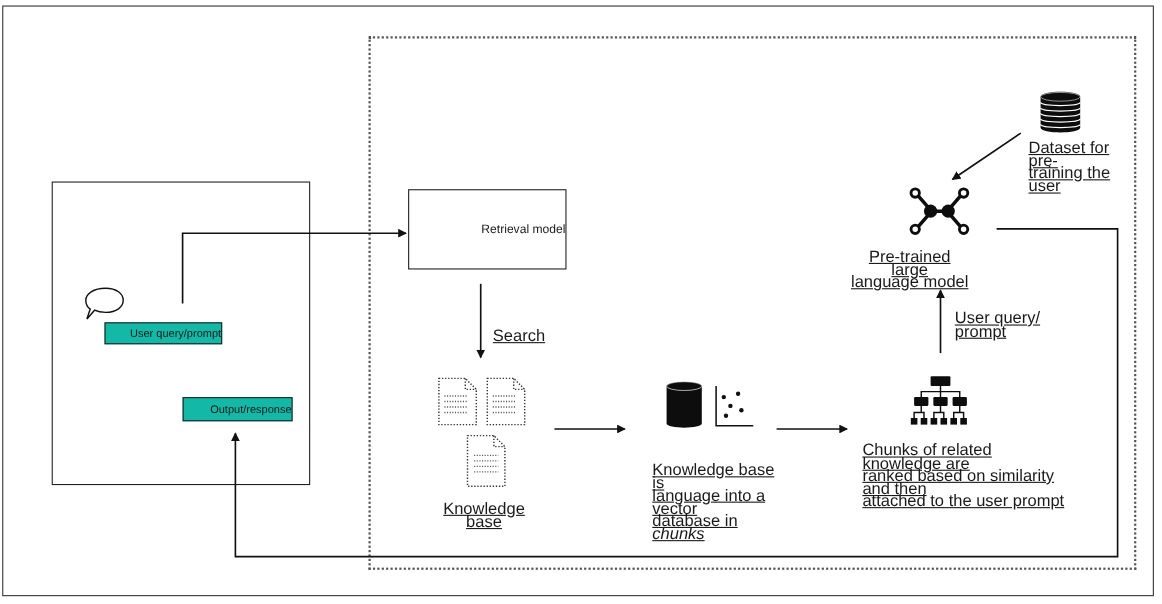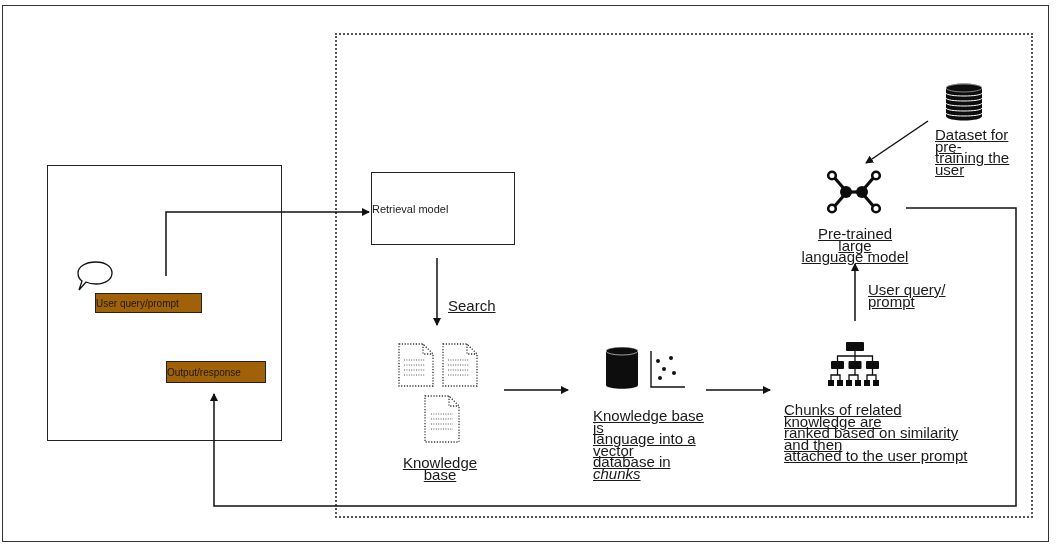--- a/index.html
+++ b/index.html
@@ -5,26 +5,26 @@
   html, body { margin: 0; padding: 0; background: #ffffff; }
   body { width: 1056px; height: 549px; position: relative; overflow: hidden;
          font-family: "Liberation Sans", sans-serif; color: #1a1a1a; }
   .abs { position: absolute; }
   #frame { position: absolute; left: 2px; top: 5px; width: 1047px; height: 537px;
            border: 1.5px solid #333; box-sizing: border-box; }
   #dotted { position: absolute; left: 335px; top: 33px; width: 698px; height: 485px;
             border: 2px dotted #555; box-sizing: border-box; }
   #client-box { position: absolute; left: 47px; top: 165px; width: 235px; height: 276px;
                 border: 1.5px solid #222; box-sizing: border-box; }
-  .lbl-box { position: absolute; border: 1.5px solid #222; background: #a16207;
-             font-size: 10px; display: flex; align-items: center; justify-content: flex-start;
+  .lbl-box { position: absolute; border: 1.5px solid #222; background: #14b8a6;
+             font-size: 10px; display: flex; align-items: center; justify-content: flex-end;
              box-sizing: border-box; white-space: nowrap; }
   #retrieval-box { position: absolute; left: 371px; top: 172px; width: 144px; height: 73px;
                    border: 1.5px solid #222; box-sizing: border-box; font-size: 11px;
-                   display: flex; align-items: center; justify-content: flex-start; }
+                   display: flex; align-items: center; justify-content: flex-end; }
   .caption { position: absolute; font-size: 15px; line-height: 11.5px; color: #1a1a1a; text-decoration: underline; }
   .caption.center { text-align: center; }
   svg.overlay { position: absolute; left: 0; top: 0; }
   em { font-style: italic; text-align: center; }
 </style>
 </head>
 <body>
 
 <div id="frame"></div>
 <div id="dotted"></div>
@@ -101,21 +101,21 @@
   <ellipse cx="17" cy="6" rx="16" ry="4" fill="#0d0d0d" stroke="#fff" stroke-width="0.6"></ellipse>
 </svg>
 <svg class="abs" style="left:649px;top:351px" width="36" height="38" viewBox="0 0 36 38">
   <polyline points="2,0 2,36 36,36" fill="none" stroke="#111" stroke-width="1.4"></polyline>
   <circle cx="9" cy="10" r="2" fill="#111"></circle>
   <circle cx="22" cy="7" r="2" fill="#111"></circle>
   <circle cx="15" cy="18" r="2" fill="#111"></circle>
   <circle cx="25" cy="22" r="2" fill="#111"></circle>
   <circle cx="11" cy="27" r="2" fill="#111"></circle>
 </svg>
-<div class="caption" style="left:593px;top:410px;width:120px">
+<div class="caption" style="left:593px;top:422px;width:120px">
   <div>Knowledge base is</div>
   <div>language into a vector</div>
   <div><span>database in </span><em>chunks</em></div>
 </div>
 
 <svg class="abs" style="left:826px;top:340px" width="58" height="50" viewBox="0 0 58 50">
   <g fill="#0d0d0d">
     <rect x="20" y="2" width="18" height="9" rx="1"></rect>
     <rect x="5" y="21" width="13" height="8" rx="1"></rect>
     <rect x="22.5" y="21" width="13" height="8" rx="1"></rect>
@@ -159,21 +159,21 @@
   </g>
   <circle cx="20" cy="22" r="6" fill="#0d0d0d"></circle>
   <circle cx="36" cy="22" r="6" fill="#0d0d0d"></circle>
   <g fill="#fff" stroke="#0d0d0d" stroke-width="2.6">
     <circle cx="6" cy="5.5" r="3.8"></circle>
       <circle cx="50" cy="5.5" r="3.8"></circle>
     <circle cx="6" cy="38.5" r="3.8"></circle>
       <circle cx="50" cy="38.5" r="3.8"></circle>
   </g>
 </svg>
-<div class="caption center" style="left:800px;top:228px;width:110px">
+<div class="caption center" style="left:772px;top:228px;width:110px">
   <div>Pre-trained large</div>
   <div>language model</div>
 </div>
 
 <svg class="abs" style="left:944px;top:82px" width="40" height="40" viewBox="0 0 40 40">
   <path d="M2,6 C2,0 38,0 38,6 L38,34 C38,40 2,40 2,34 Z" fill="#0d0d0d"></path>
   <g fill="none" stroke="#fff" stroke-width="1">
     <path d="M2,11 C2,15 38,15 38,11"></path>
     <path d="M2,16 C2,20 38,20 38,16"></path>
     <path d="M2,21 C2,25 38,25 38,21"></path>

